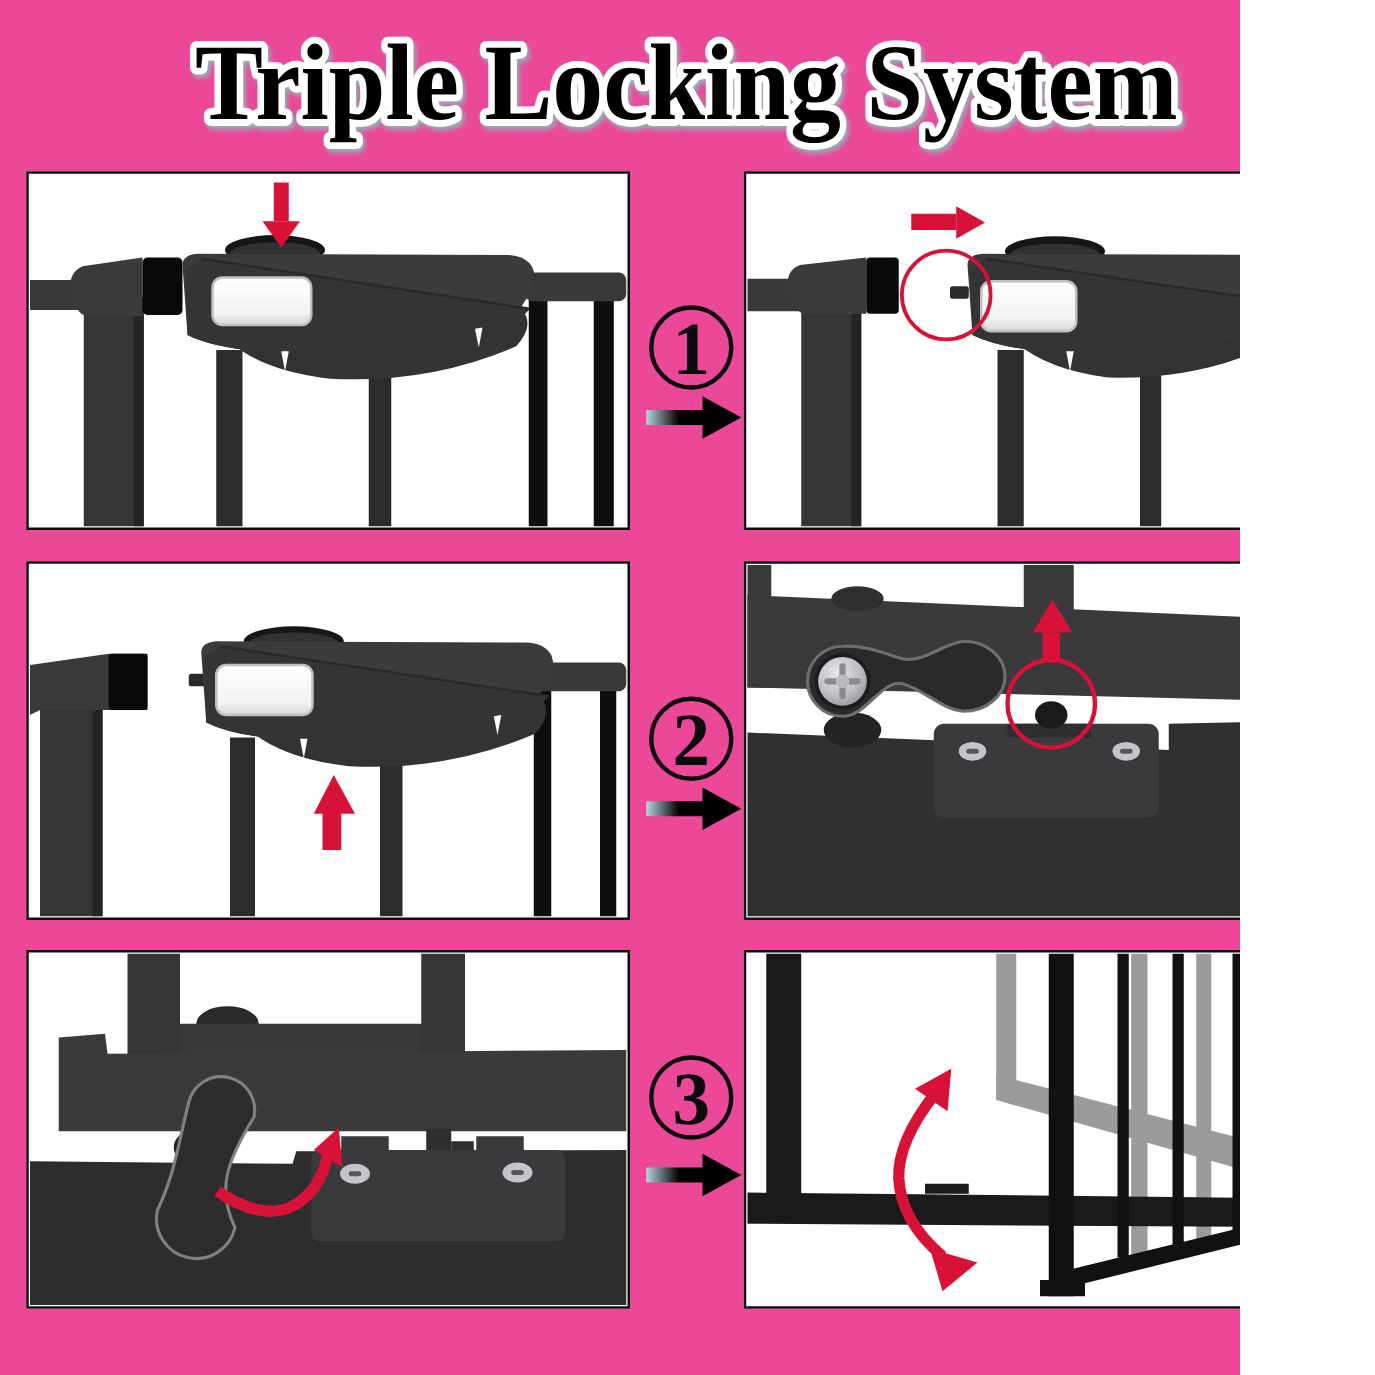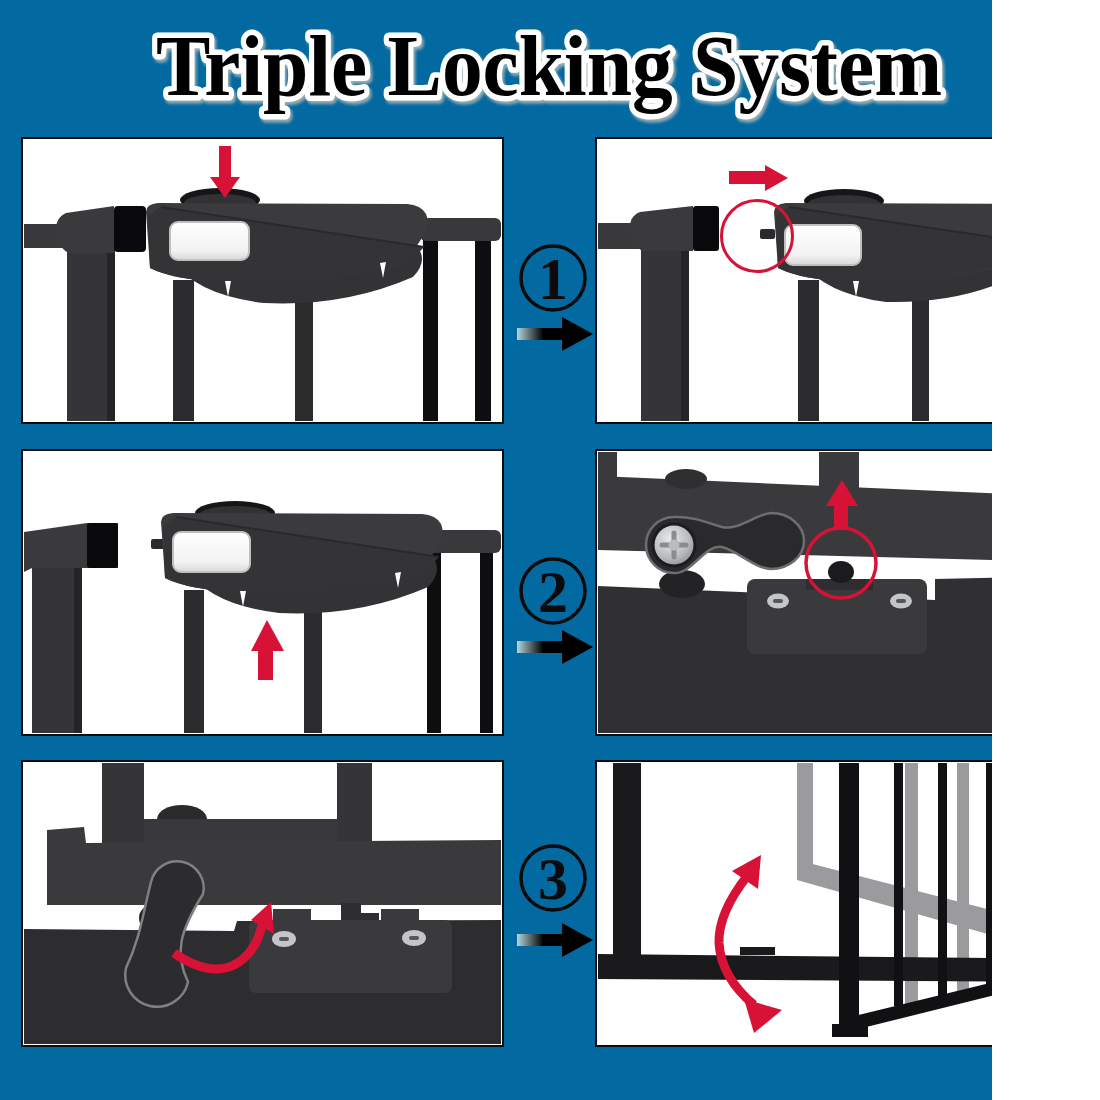--- a/index.html
+++ b/index.html
@@ -1,16 +1,16 @@
 <!DOCTYPE html>
 <html><head>
 <meta charset="utf-8">
 <style>
   html,body{margin:0;padding:0;}
-  #wrap{position:relative;width:992px;height:1100px;background:#0369a1;overflow:hidden;font-family:"Liberation Sans",sans-serif;}
+  #wrap{position:relative;width:992px;height:1100px;background:#ec4899;overflow:hidden;font-family:"Liberation Sans",sans-serif;}
   .panel{position:absolute;background:#fff;border:2px solid #0d0d0d;box-sizing:border-box;}
   .panel svg{display:block;}
   .midlbl{position:absolute;}
 </style>
 </head>
 <body>
 <div id="wrap">
 
   <svg width="1100" height="137" style="position:absolute;left:0;top:0;">
     <text x="549" y="95" text-anchor="middle" font-family="Liberation Serif" font-weight="bold" font-size="87" textLength="786" lengthAdjust="spacingAndGlyphs" fill="#000" stroke="#fff" stroke-width="11" paint-order="stroke" stroke-linejoin="round" style="filter:drop-shadow(2px 3px 1.5px #96adb3)">Triple Locking System</text>

